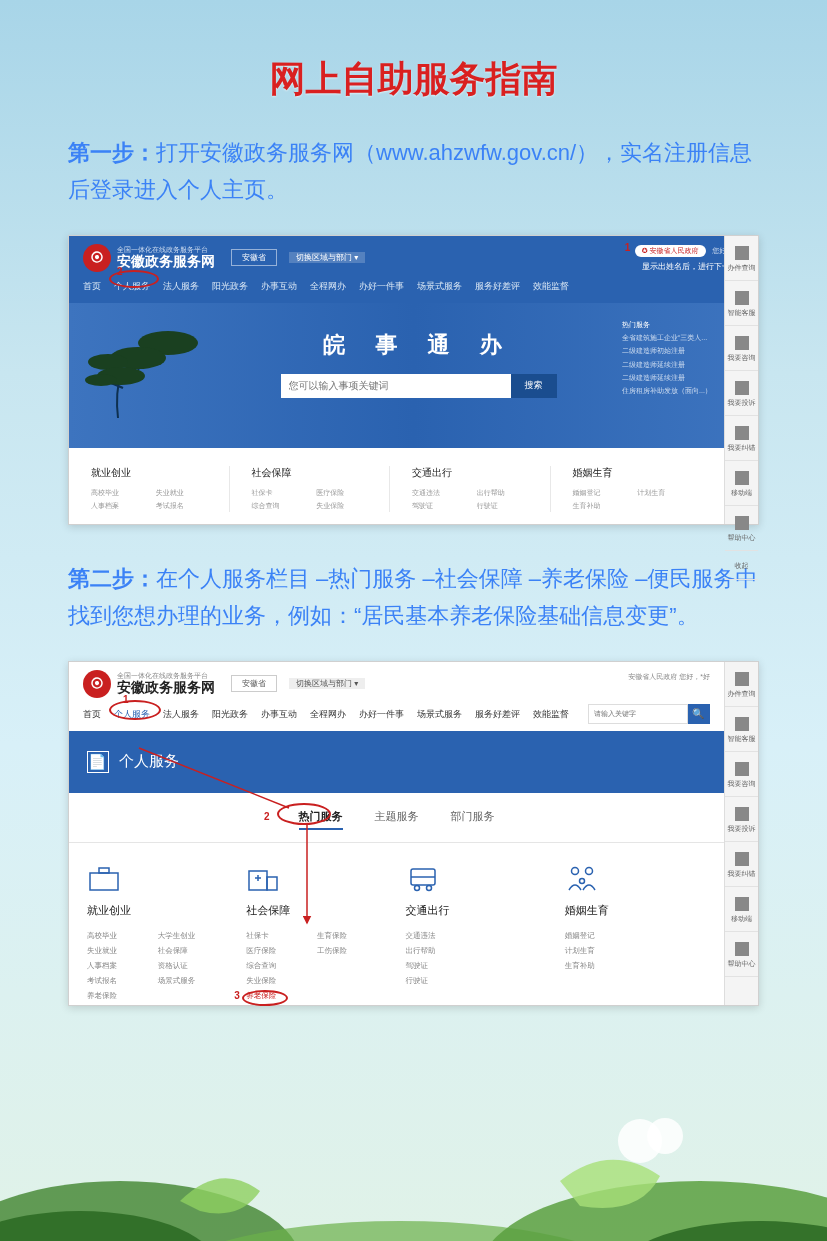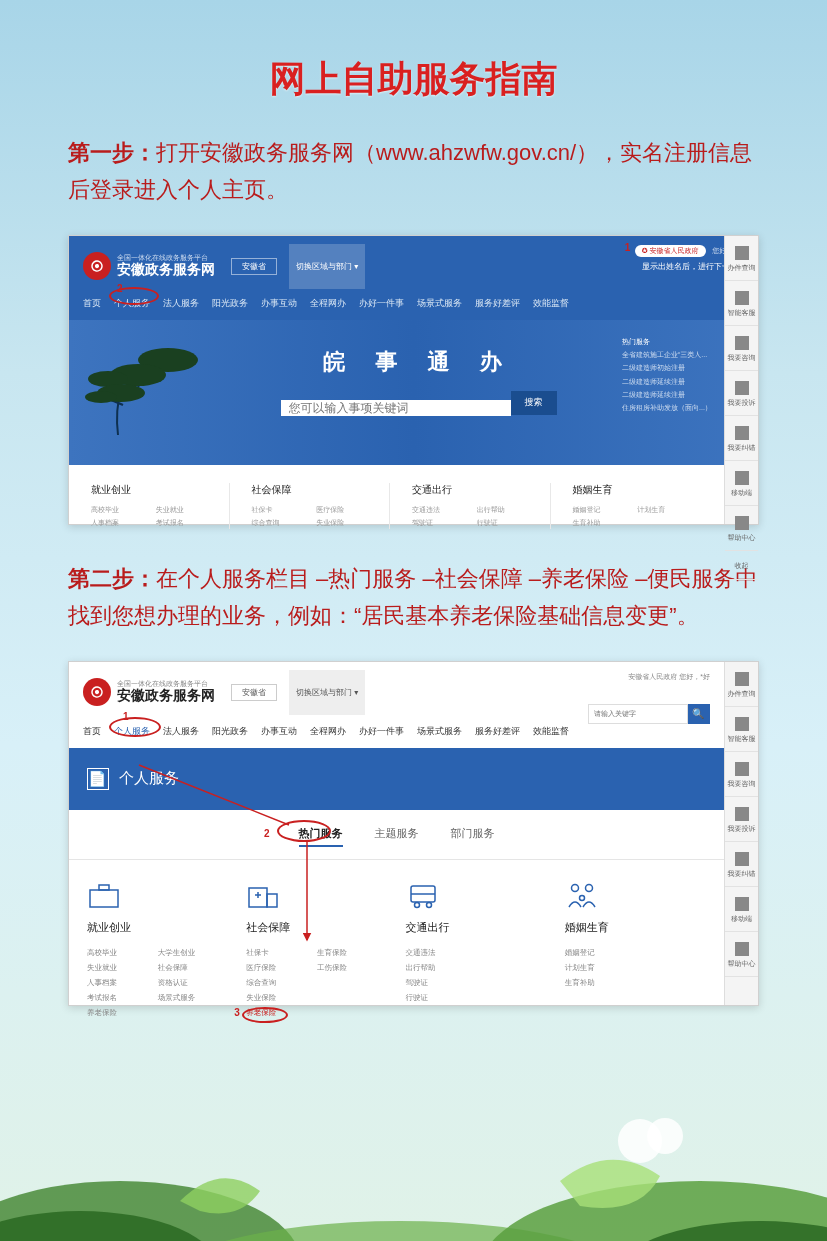--- a/index.html
+++ b/index.html
@@ -1,42 +1,42 @@
 <!DOCTYPE html>
 <html><head>
 <meta charset="utf-8">
 <style>
 * { margin: 0; padding: 0; box-sizing: border-box; font-family: "Microsoft YaHei", sans-serif; }
 body { width: 827px; height: 1241px; background: linear-gradient(180deg, #a8d5e8 0%, #c8e6f0 30%, #d8f0f8 60%, #e0f2e8 100%); position: relative; overflow: hidden; }
 .page-title { text-align: center; font-size: 36px; font-weight: bold; color: #d92020; padding: 55px 0 30px; text-shadow: 0 1px 2px rgba(255,255,255,0.6); }
-.step-text { padding: 0 68px 18px; font-size: 22px; color: #b91c1c; line-height: 1.7; }
+.step-text { padding: 0 68px 18px; font-size: 22px; color: #3b82f6; line-height: 1.7; }
 .step-label { font-weight: bold; display: inline; }
 .shot { margin: 8px 68px 35px; background: #fff; box-shadow: 0 2px 8px rgba(0,0,0,0.15); border: 1px solid #d0d0d0; font-size: 10px; position: relative; }
 
 .header-band { background: #2a62b0; color: #fff; padding: 8px 14px 0; position: relative; }
 .logo-row { display: flex; align-items: center; gap: 6px; }
 .logo-mark { width: 28px; height: 28px; border-radius: 50%; background: #c92020; display: flex; align-items: center; justify-content: center; color: #fff; font-size: 13px; font-weight: bold; }
 .logo-sub { font-size: 7px; color: #cddcf0; line-height: 1; }
 .logo-main { font-size: 14px; font-weight: bold; line-height: 1.2; }
 .btn-outline { border: 1px solid rgba(255,255,255,0.5); padding: 2px 10px; font-size: 8px; margin-left: 10px; }
-.btn-switch { background: rgba(255,255,255,0.2); padding: 17px 7px; font-size: 8px; margin-left: 6px; }
+.btn-switch { background: rgba(255,255,255,0.2); padding: 0 7px; font-size: 8px; margin-left: 6px; }
 .user-area { position: absolute; right: 12px; top: 8px; text-align: right; }
 .user-badge { background: #fff; color: #c92020; border-radius: 8px; padding: 1px 7px; font-size: 7px; display: inline-block; }
 .user-anno { color: #fff; font-size: 8px; margin-top: 4px; }
 .nav-row { display: flex; gap: 13px; padding: 8px 0 10px; font-size: 9px; position: relative; }
 .nav-item { color: #dbe8f5; }
 .circle-mark { position: absolute; border: 2px solid #c92020; border-radius: 50%; }
 .num-mark { position: absolute; color: #c92020; font-size: 10px; font-weight: bold; }
 .hero { background: linear-gradient(90deg, #3d74bf 0%, #2a62b0 50%, #3d74bf 100%); padding: 15px 14px 18px; position: relative; display: flex; }
 .tree-holder { width: 140px; position: relative; }
 .tree-svg { width: 140px; height: 110px; }
 .hero-center { flex: 1; text-align: center; color: #fff; }
 .hero-title { font-size: 22px; letter-spacing: 12px; padding: 12px 0 14px; font-weight: bold; }
 .search-box { display: inline-flex; margin: 0 auto; }
-.search-input { width: 230px; height: 16px; background: #fff; border: none; font-size: 12px; padding: 0 8px; color: #999; margin-top: 9px; }
+.search-input { width: 230px; height: 24px; background: #fff; border: none; font-size: 10px; padding: 0 8px; color: #999; }
 .search-btn { width: 46px; height: 24px; background: #1a4d8f; color: #fff; border: none; font-size: 9px; }
 .hot-links { display: flex; justify-content: center; gap: 11px; font-size: 8px; color: #cddcf0; padding-top: 10px; }
 .side-list { width: 130px; font-size: 7px; color: #cddcf0; line-height: 1.9; padding-left: 8px; }
 .side-list div:first-child { color: #fff; }
 .right-rail { position: absolute; right: 0; top: 0; width: 34px; background: #f4f4f4; border-left: 1px solid #ddd; display: flex; flex-direction: column; }
 .rail-item { text-align: center; padding: 10px 2px 8px; font-size: 7px; color: #666; border-bottom: 1px solid #e2e2e2; line-height: 1.3; }
 .rail-icon { width: 14px; height: 14px; margin: 0 auto 3px; background: #888; }
 .cards-row { display: flex; padding: 18px 14px 20px; gap: 14px; margin-right: 34px; }
 .card { flex: 1; border-right: 1px solid #e8e8e8; padding: 0 8px; }
 .card:last-child { border-right: none; }

